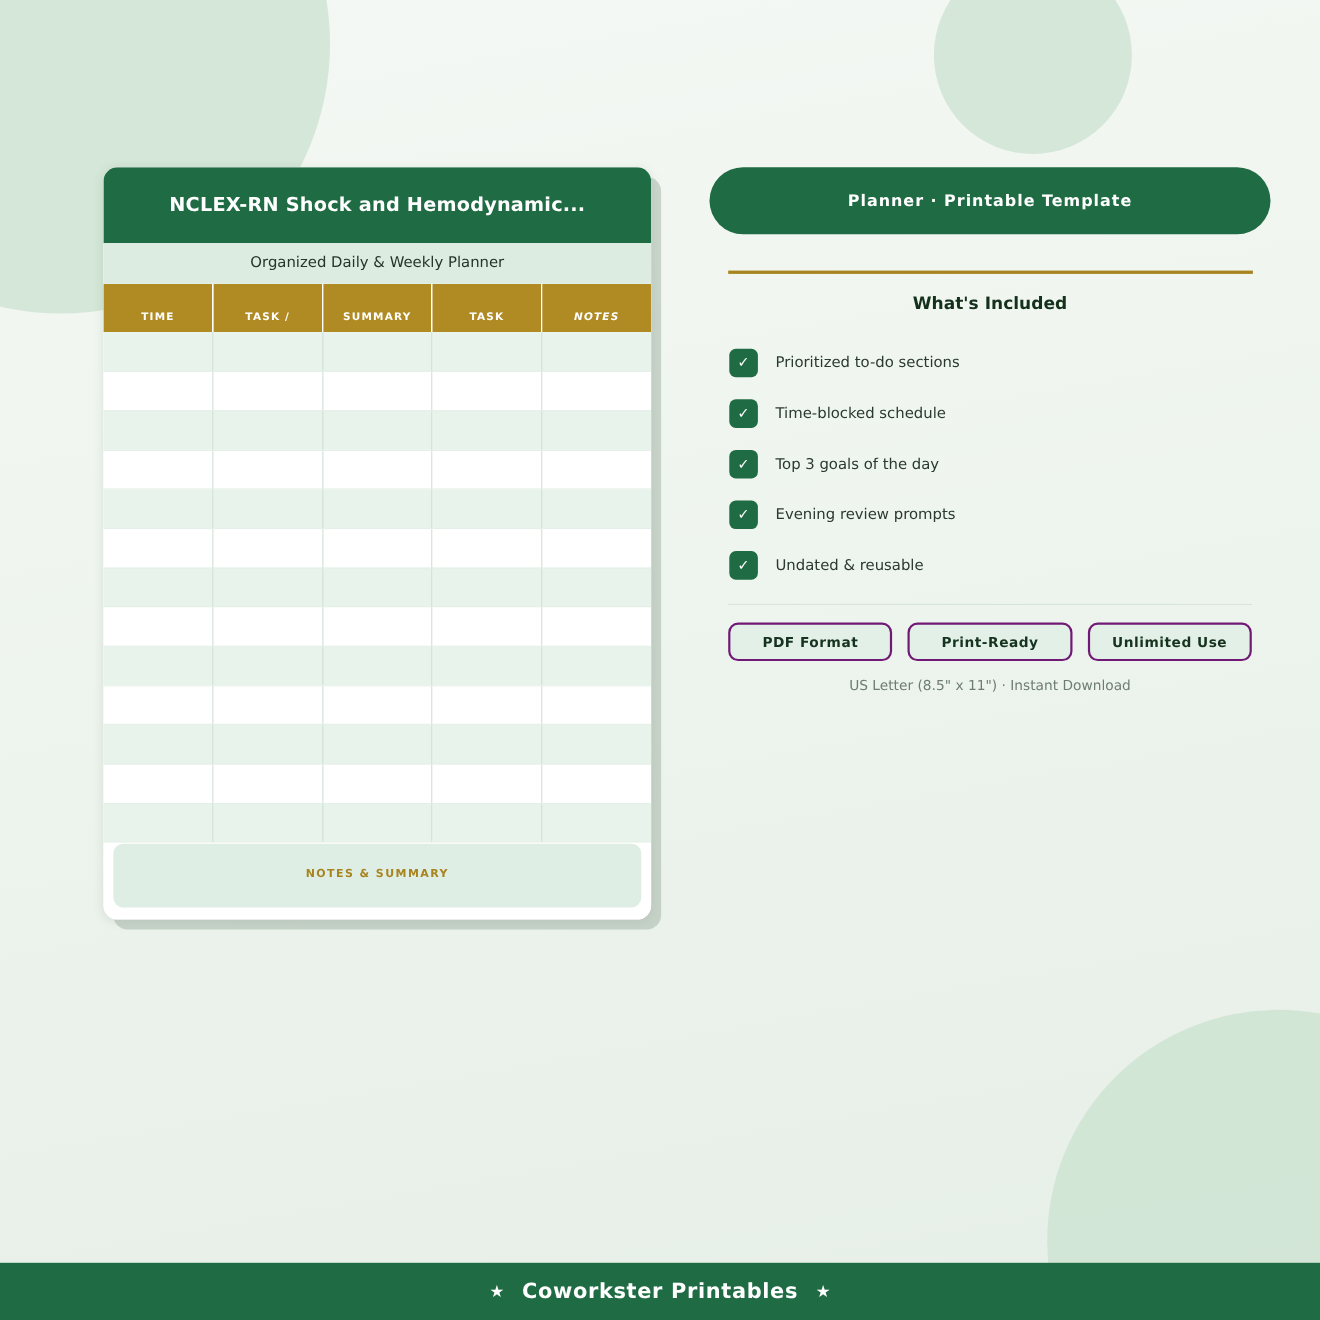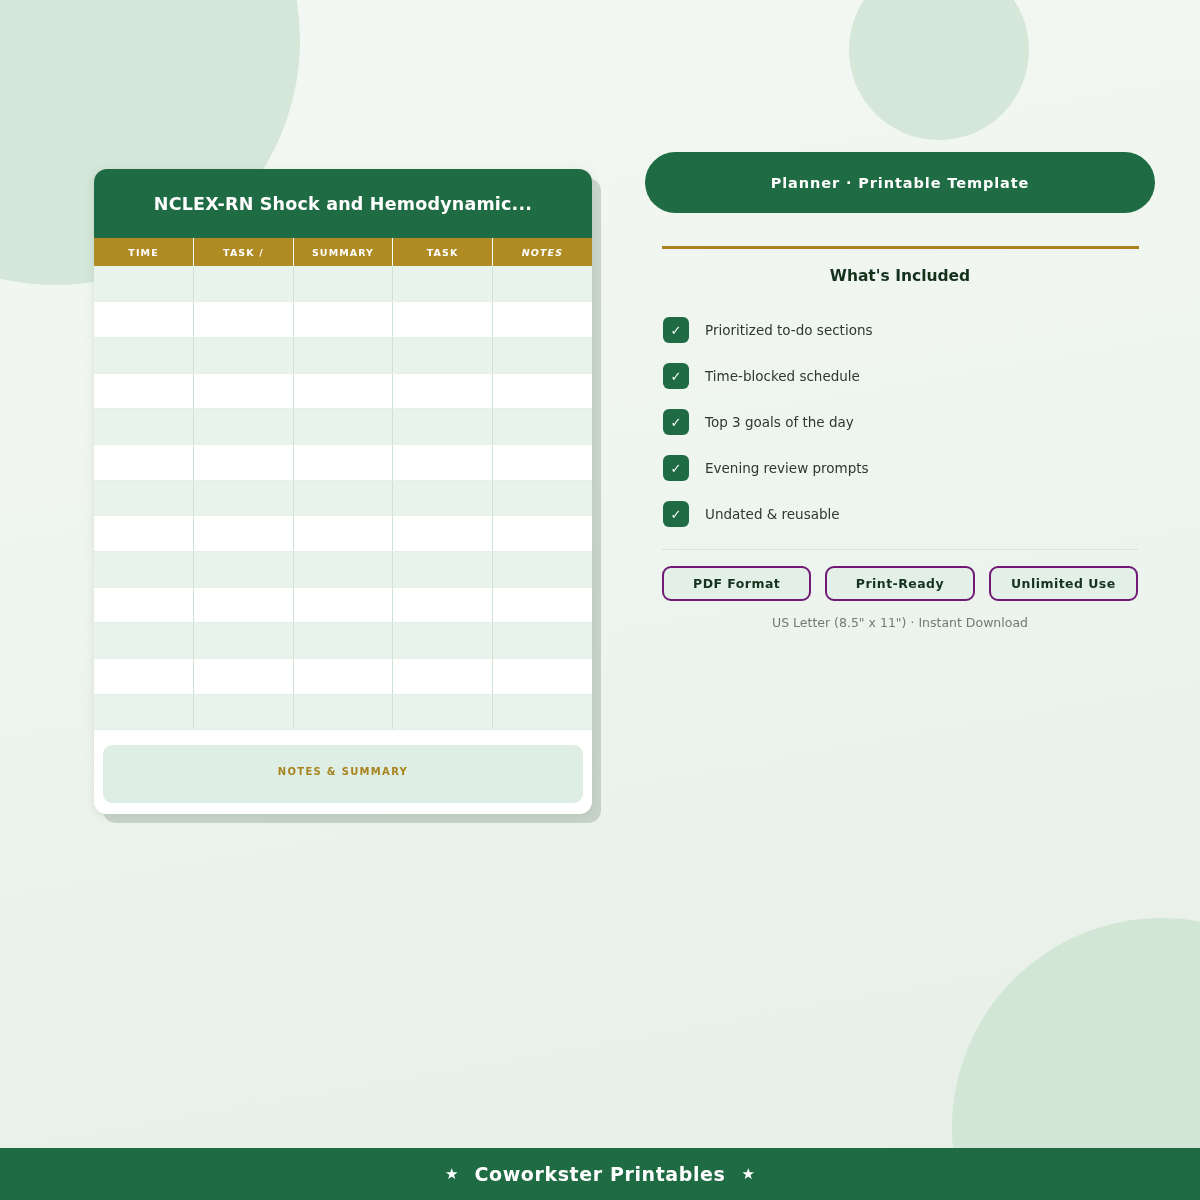--- a/index.html
+++ b/index.html
@@ -38,21 +38,21 @@
     position: relative;
     z-index: 2;
     width: 1200px;
     height: 1200px;
   }
 
   
   .preview-wrap {
     position: absolute;
     left: 94px;
-    top: 169px;
+    top: 152px;
     width: 498px;
   }
   .preview-card {
     position: relative;
     width: 498px;
     background: #ffffff;
     border-radius: 13px;
     overflow: hidden;
     box-shadow: 9px 9px 0 rgba(153,170,155,.45), 0 2px 10px rgba(60,90,65,.13);
   }
@@ -78,37 +78,37 @@
     padding: 10px 8px 11px;
   }
 
   .pv-table { width: 100%; border-collapse: collapse; table-layout: fixed; }
   .pv-table th {
     background: #b08a22;
     color: #ffffff;
     font-size: 9.5px;
     font-weight: bold;
     letter-spacing: 1.1px;
-    padding: 9px 2px 8px;
+    padding: 25px 2px 8px;
     text-align: center;
     border-right: 1.5px solid #ffffff;
     overflow: hidden;
     white-space: nowrap;
   }
   .pv-table th:last-child { border-right: none; font-style: italic; }
   .pv-table td {
     height: 35.7px;
     border-right: 1px solid #cfe0d4;
     border-bottom: 1px solid #e4efe7;
   }
   .pv-table td:last-child { border-right: none; }
   .pv-table tr.alt td { background: #e7f3eb; }
   .pv-table tr.plain td { background: #ffffff; }
 
-  .pv-notes-pad { background: #ffffff; padding: 15px 9px 11px; }
+  .pv-notes-pad { background: #ffffff; padding: 1px 9px 11px; }
   .pv-notes {
     background: #dfeee4;
     border-radius: 9px;
     height: 58px;
     padding-top: 15px;
     text-align: center;
   }
   .pv-notes-label {
     color: #a8841f;
     font-size: 10px;
@@ -243,20 +243,21 @@
 
 <div class="page">
 
   <div class="preview-wrap">
     <div class="preview-card">
 
       <div class="pv-header">
         <div class="pv-header-title">NCLEX-RN Shock and Hemodynamic...</div>
       </div>
 
+      <div class="pv-subtitle">Organized Daily &amp; Weekly Planner</div>
 
       <table class="pv-table">
         <thead>
           <tr>
             <th>TIME</th>
             <th>TASK /</th>
             <th>SUMMARY</th>
             <th>TASK</th>
             <th>NOTES</th>
           </tr>

